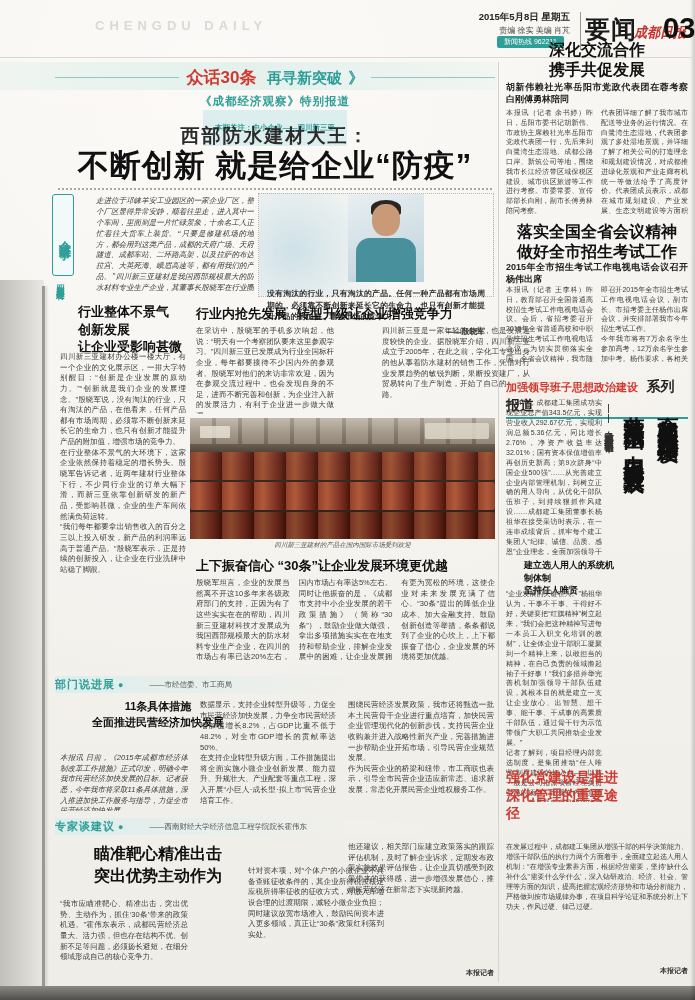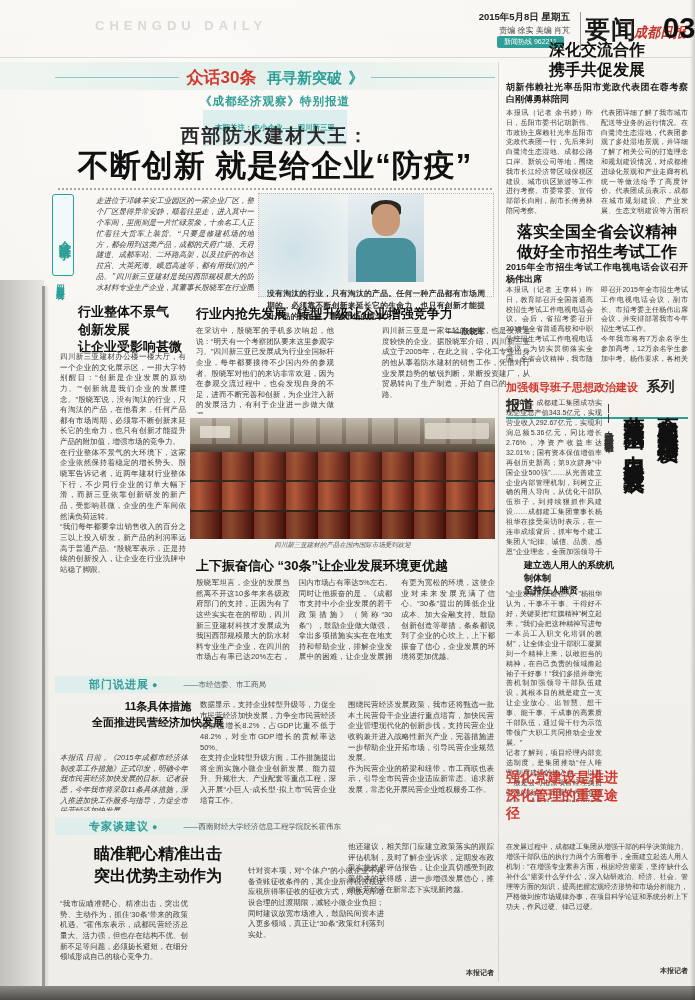--- a/index.html
+++ b/index.html
@@ -95,21 +95,21 @@
   .rollrow{position:absolute;left:0;width:100%;height:28px;border-radius:2px;
       background:repeating-linear-gradient(90deg,#93412c 0px,#b05a3a 9px,#6b2317 27px,#45140b 32px);}
   .rr1{top:34px;opacity:.85;} .rr2{top:64px;} .rr3{top:94px;filter:brightness(.8);}
   .caption{position:absolute;left:190px;top:541px;width:305px;text-align:center;font-size:6.5px;
       color:#555;font-style:italic;}
   .sec2-head{position:absolute;left:196px;top:557px;width:300px;font-size:13px;font-weight:800;color:#111;}
   .sec2-body{position:absolute;left:196px;top:578px;width:299px;height:92px;column-count:3;column-gap:9px;}
 
   
   .band{position:absolute;left:55px;width:440px;height:17px;display:flex;align-items:center;
-      background:linear-gradient(90deg,#ddeeec,#f2f0eb 70%,transparent);padding-left:34px;}
+      background:linear-gradient(90deg,#ddeeec,#f2f0eb 70%,transparent);}
   .band-label{color:#2f9e97;font-size:11px;font-weight:900;letter-spacing:1px;}
   .band-dot{color:#2f9e97;font-size:9px;margin-left:3px;}
   .band-src{font-size:7.5px;color:#555;margin-left:26px;}
   .b1{top:676px;} .b2{top:818px;}
   .dept-head{position:absolute;left:62px;top:699px;width:192px;text-align:center;font-size:11px;
       font-weight:900;line-height:1.45;color:#111;}
   .dept-col1{position:absolute;left:60px;top:753px;width:128px;height:58px;font-style:italic;}
   .dept-col2{position:absolute;left:200px;top:700px;width:136px;height:112px;}
   .dept-col3{position:absolute;left:348px;top:700px;width:146px;height:112px;}
   .exp-head{position:absolute;left:62px;top:843px;width:192px;text-align:center;font-size:16px;

